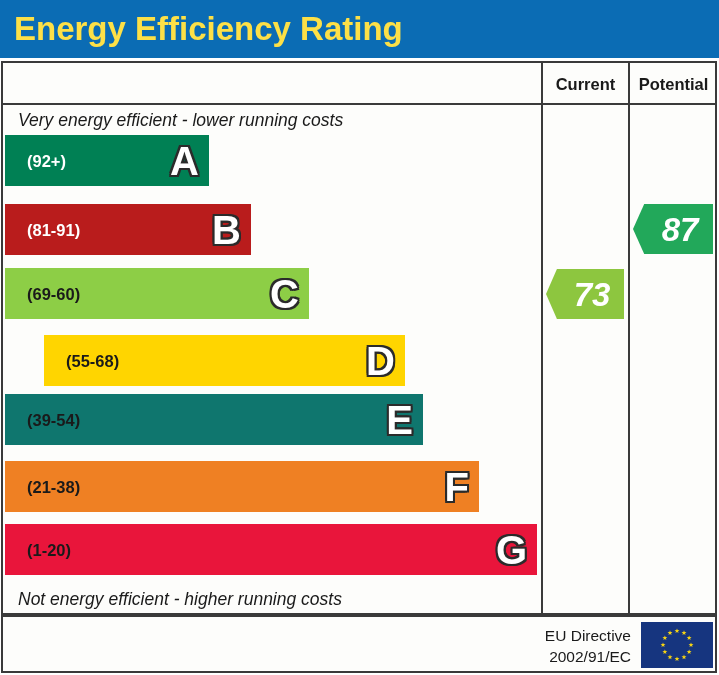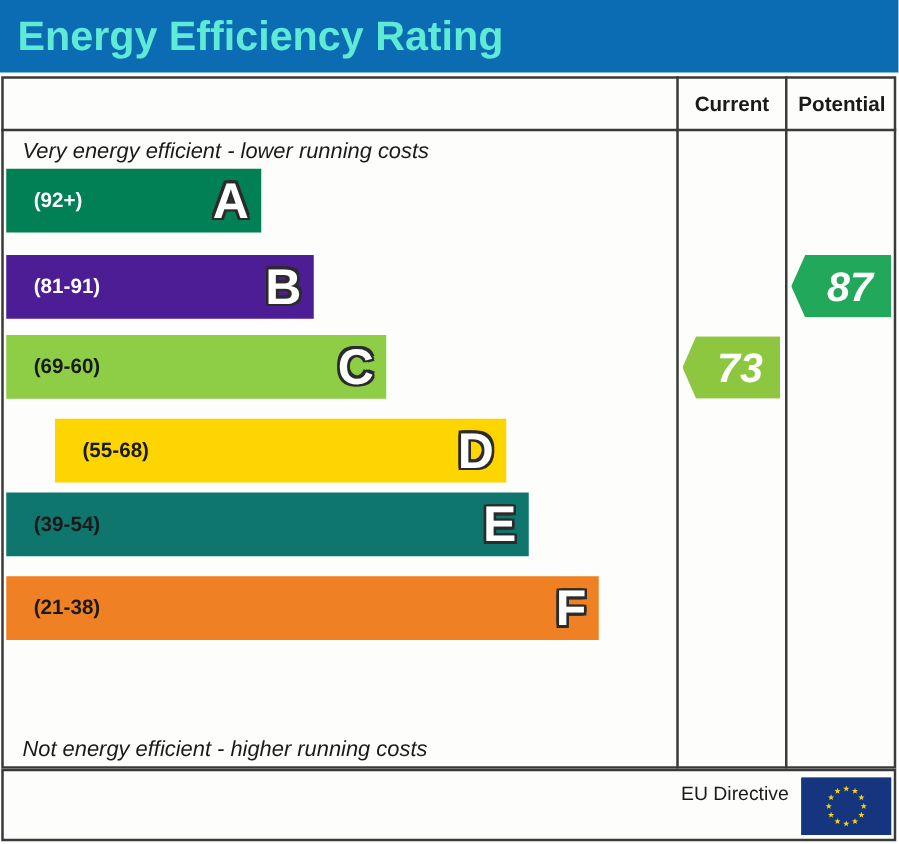--- a/index.html
+++ b/index.html
@@ -22,21 +22,21 @@
   .title-bar {
     position: absolute;
     left: 0; top: 0;
     width: 719px; height: 58px;
     background: #0b6cb4;
   }
   .title-text {
     position: absolute;
     left: 14px; top: 50%;
     transform: translateY(-50%);
-    color: #5eead4;
+    color: #fde047;
     font-size: 33px;
     font-weight: bold;
     letter-spacing: 0px;
     white-space: nowrap;
   }
 
   
   .table-frame {
     position: absolute;
     left: 1px; top: 61px;
@@ -199,21 +199,21 @@
   <div class="col-head potential">Potential</div>
 
   <div class="caption top">Very energy efficient - lower running costs</div>
   <div class="caption bottom">Not energy efficient - higher running costs</div>
 
   <div class="bar" style="top: 135px; width: 204px; background: rgb(0, 128, 84);">
     <span class="range txt-white">(92+)</span>
     <span class="letter lt-white">A</span>
   </div>
 
-  <div class="bar" style="top: 204px; width: 246px; background: #4c1d95;">
+  <div class="bar" style="top: 204px; width: 246px; background: #b91c1c;">
     <span class="range txt-white">(81-91)</span>
     <span class="letter lt-white">B</span>
   </div>
 
   <div class="bar" style="top: 268px; width: 304px; background: rgb(141, 206, 70);">
     <span class="range txt-dark">(69-60)</span>
     <span class="letter lt-white">C</span>
   </div>
 
   <div class="bar" style="top: 335px; width: 361px; background: rgb(255, 213, 0); margin-left: 39px;">
@@ -224,32 +224,37 @@
   <div class="bar" style="top: 394px; width: 418px; background: #0f766e;">
     <span class="range txt-dark">(39-54)</span>
     <span class="letter lt-white">E</span>
   </div>
 
   <div class="bar" style="top: 461px; width: 474px; background: rgb(239, 128, 35);">
     <span class="range txt-dark">(21-38)</span>
     <span class="letter lt-white">F</span>
   </div>
 
+  <div class="bar" style="top: 524px; width: 532px; background: rgb(233, 21, 59);">
+    <span class="range txt-dark">(1-20)</span>
+    <span class="letter lt-white">G</span>
+  </div>
 
   <div class="arrow current" style="top: 269px; background: rgb(141, 198, 63);">
     <span>73</span>
   </div>
 
   <div class="arrow potential" style="top: 204px; background: rgb(34, 168, 90);">
     <span>87</span>
   </div>
 
   <div class="footer-frame"></div>
   <div class="directive">
     <div>EU Directive</div>
+    <div>2002/91/EC</div>
   </div>
   <div class="eu-flag" style="background: rgb(22, 53, 127);">
     <svg width="72" height="46" viewBox="0 0 72 46" aria-hidden="true">
       <rect x="0" y="0" width="72" height="46" fill="#16357f"></rect>
       <g id="eu-stars" fill="#f5d313">
           <polygon points="36.00,6.40 36.64,8.12 38.47,8.20 37.04,9.34 37.53,11.10 36.00,10.09 34.47,11.10 34.96,9.34 33.53,8.20 35.36,8.12" fill="#f5d313"></polygon>
           <polygon points="43.00,8.28 43.64,9.99 45.47,10.07 44.04,11.21 44.53,12.98 43.00,11.97 41.47,12.98 41.96,11.21 40.53,10.07 42.36,9.99" fill="#f5d313"></polygon>
           <polygon points="48.12,13.40 48.77,15.12 50.60,15.20 49.16,16.34 49.65,18.10 48.12,17.09 46.60,18.10 47.09,16.34 45.65,15.20 47.48,15.12" fill="#f5d313"></polygon>
           <polygon points="50.00,20.40 50.64,22.12 52.47,22.20 51.04,23.34 51.53,25.10 50.00,24.09 48.47,25.10 48.96,23.34 47.53,22.20 49.36,22.12" fill="#f5d313"></polygon>
           <polygon points="48.12,27.40 48.77,29.12 50.60,29.20 49.16,30.34 49.65,32.10 48.12,31.09 46.60,32.10 47.09,30.34 45.65,29.20 47.48,29.12" fill="#f5d313"></polygon>

